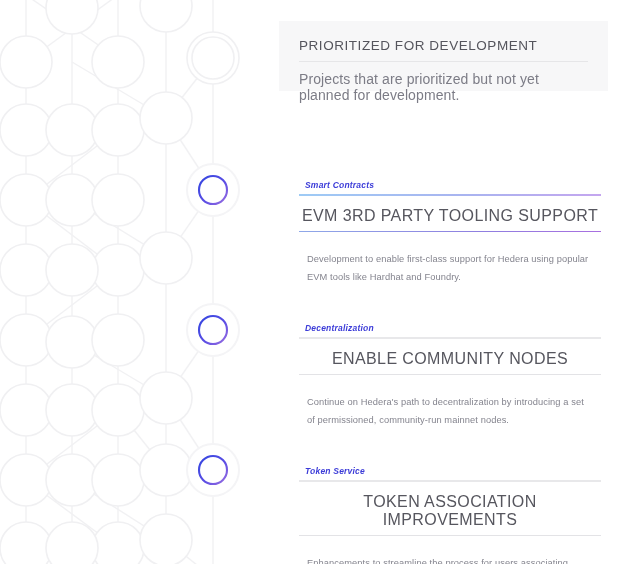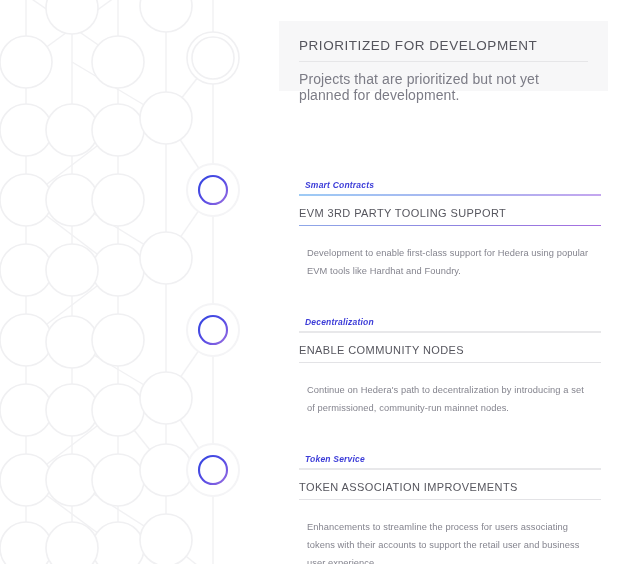--- a/index.html
+++ b/index.html
@@ -83,26 +83,27 @@
   }
   .project-rule-top {
     height: 2px;
     width: 100%;
     background: #e8e8ea;
   }
   .project-item.is-active .project-rule-top {
     background: linear-gradient(90deg, #9ecbf5 0%, #a9b4f0 55%, #c4a6ef 100%);
   }
   .project-title {
-    font-size: 11px;
+    font-size: 16px;
     letter-spacing: 0.4px;
     color: #56565e;
     font-weight: 400;
     margin: 0;
     padding: 11px 0 6px 0;
+    text-align: center;
   }
   .project-rule-bottom {
     height: 1px;
     width: 100%;
     background: #e3e3e6;
   }
   .project-item.is-active .project-rule-bottom {
     background: linear-gradient(90deg, #8fa8e8 0%, #8f7fe0 60%, #a86fe0 100%);
   }
   .project-desc {

